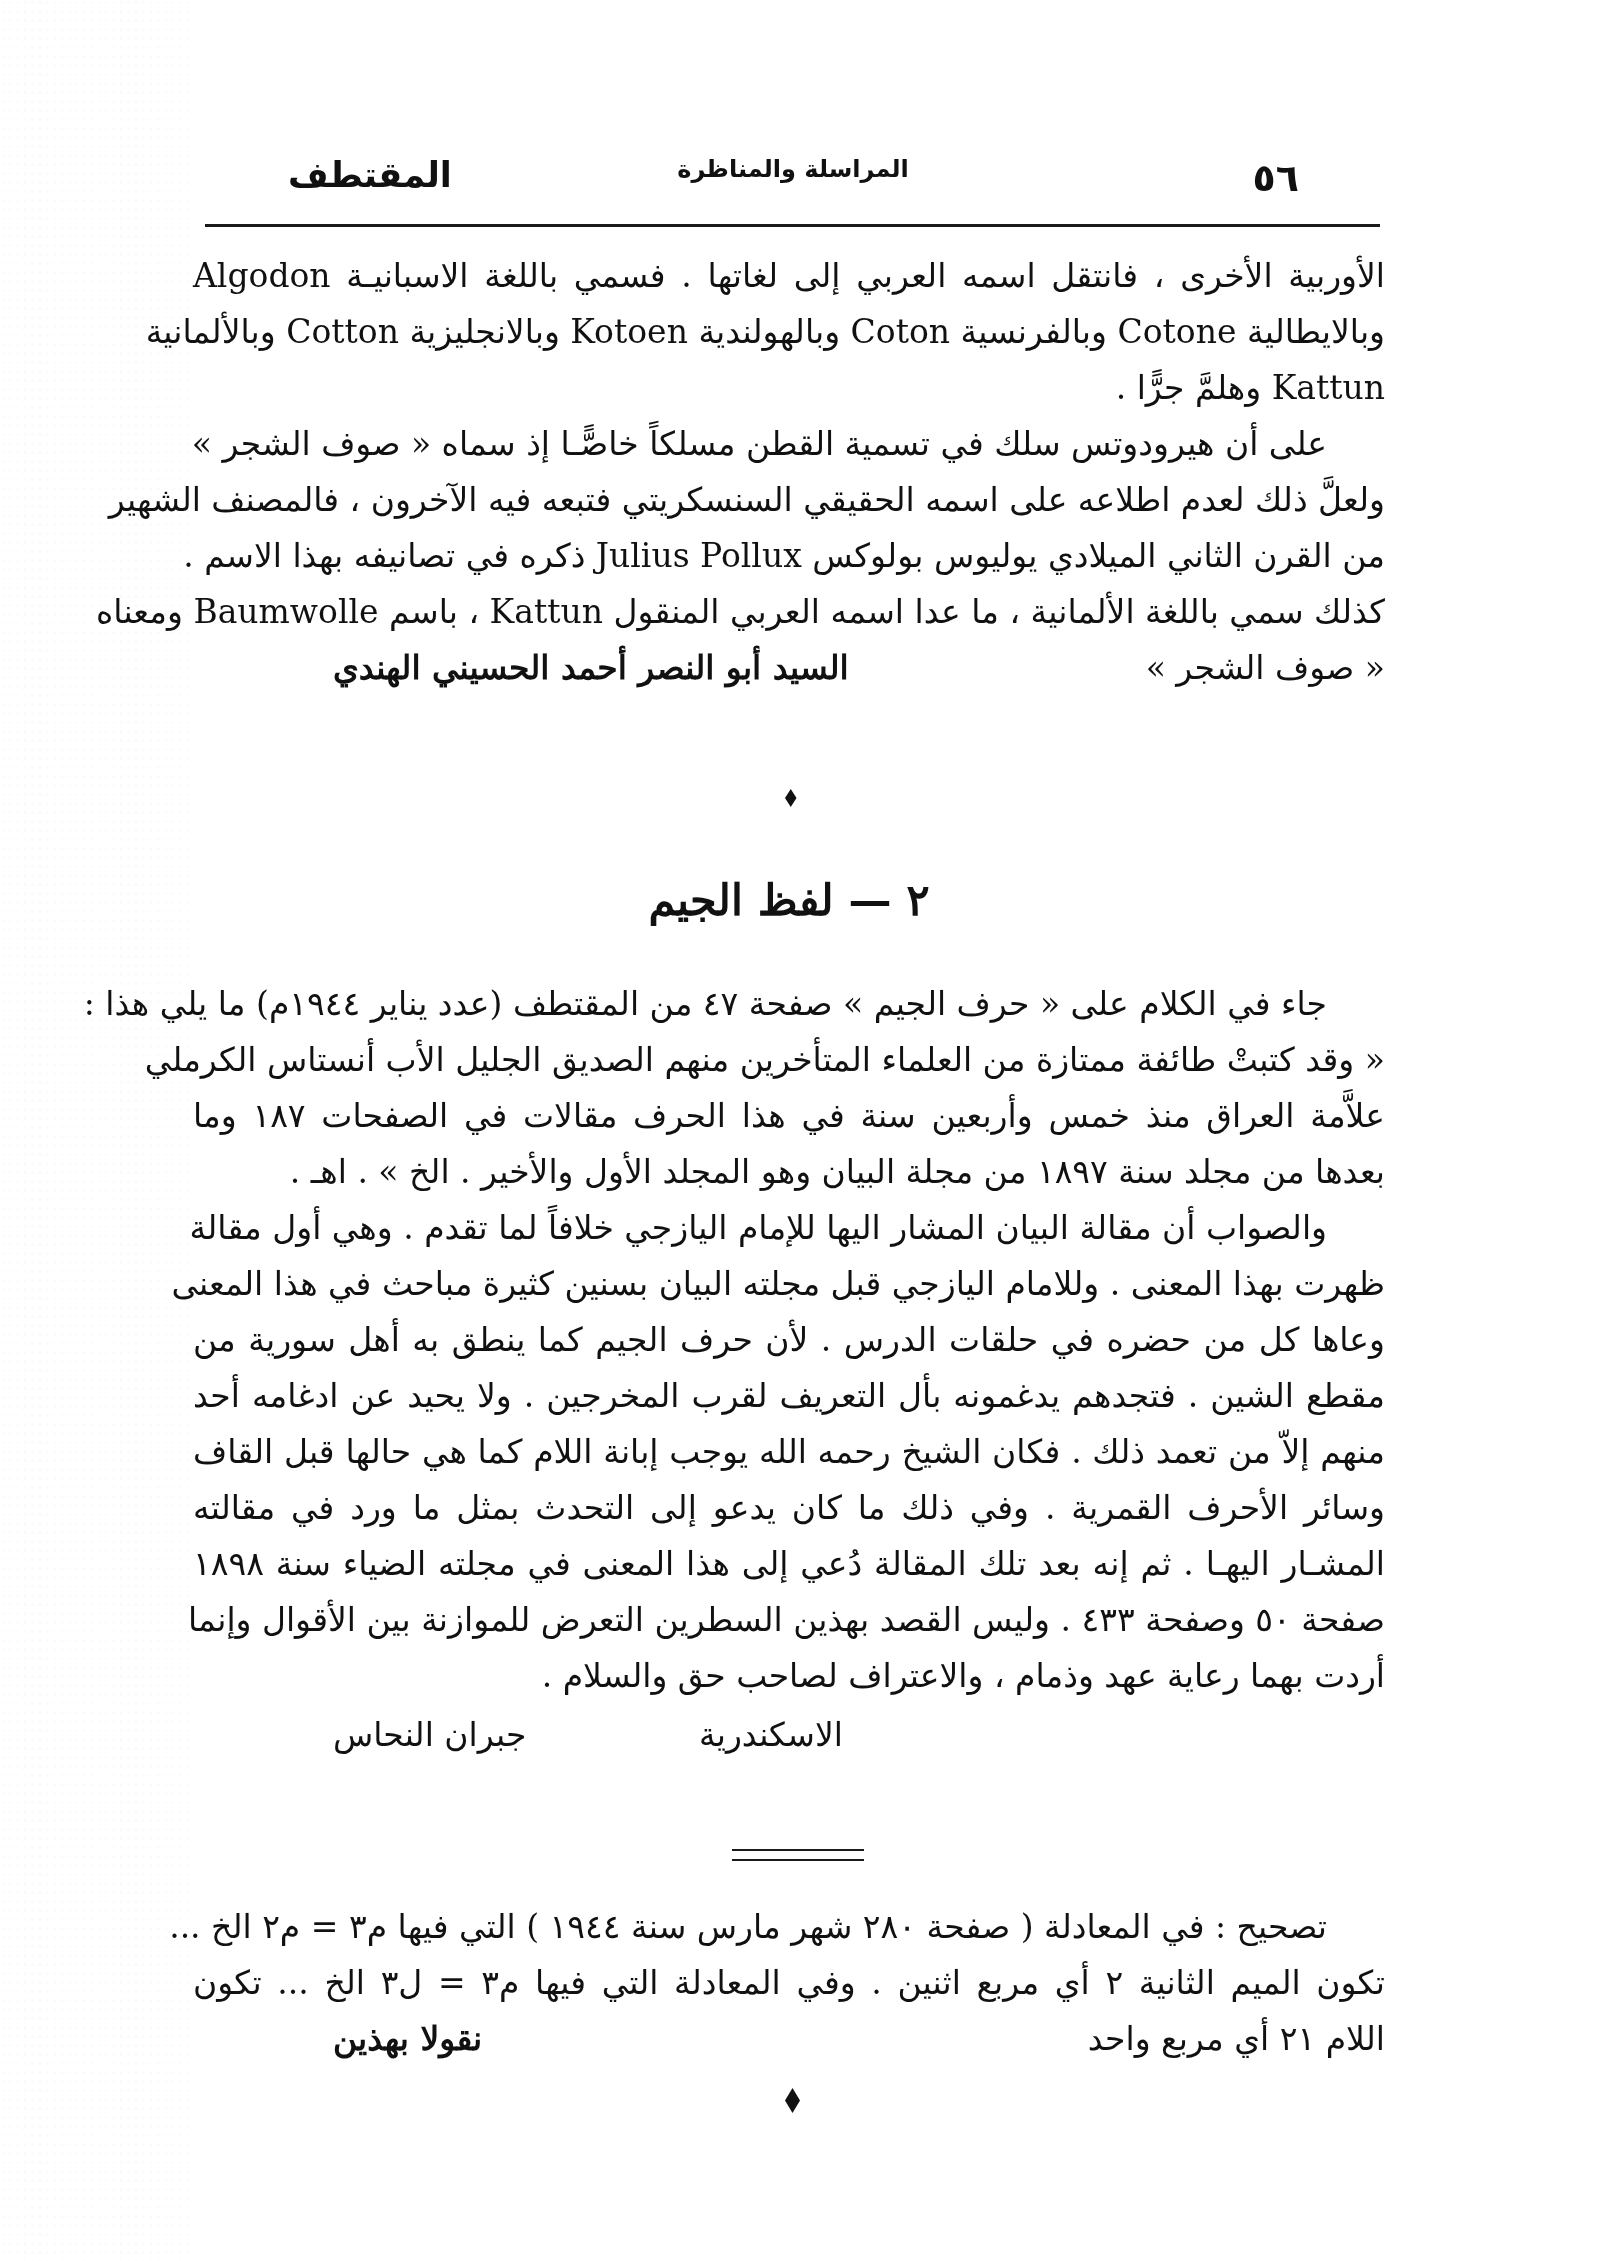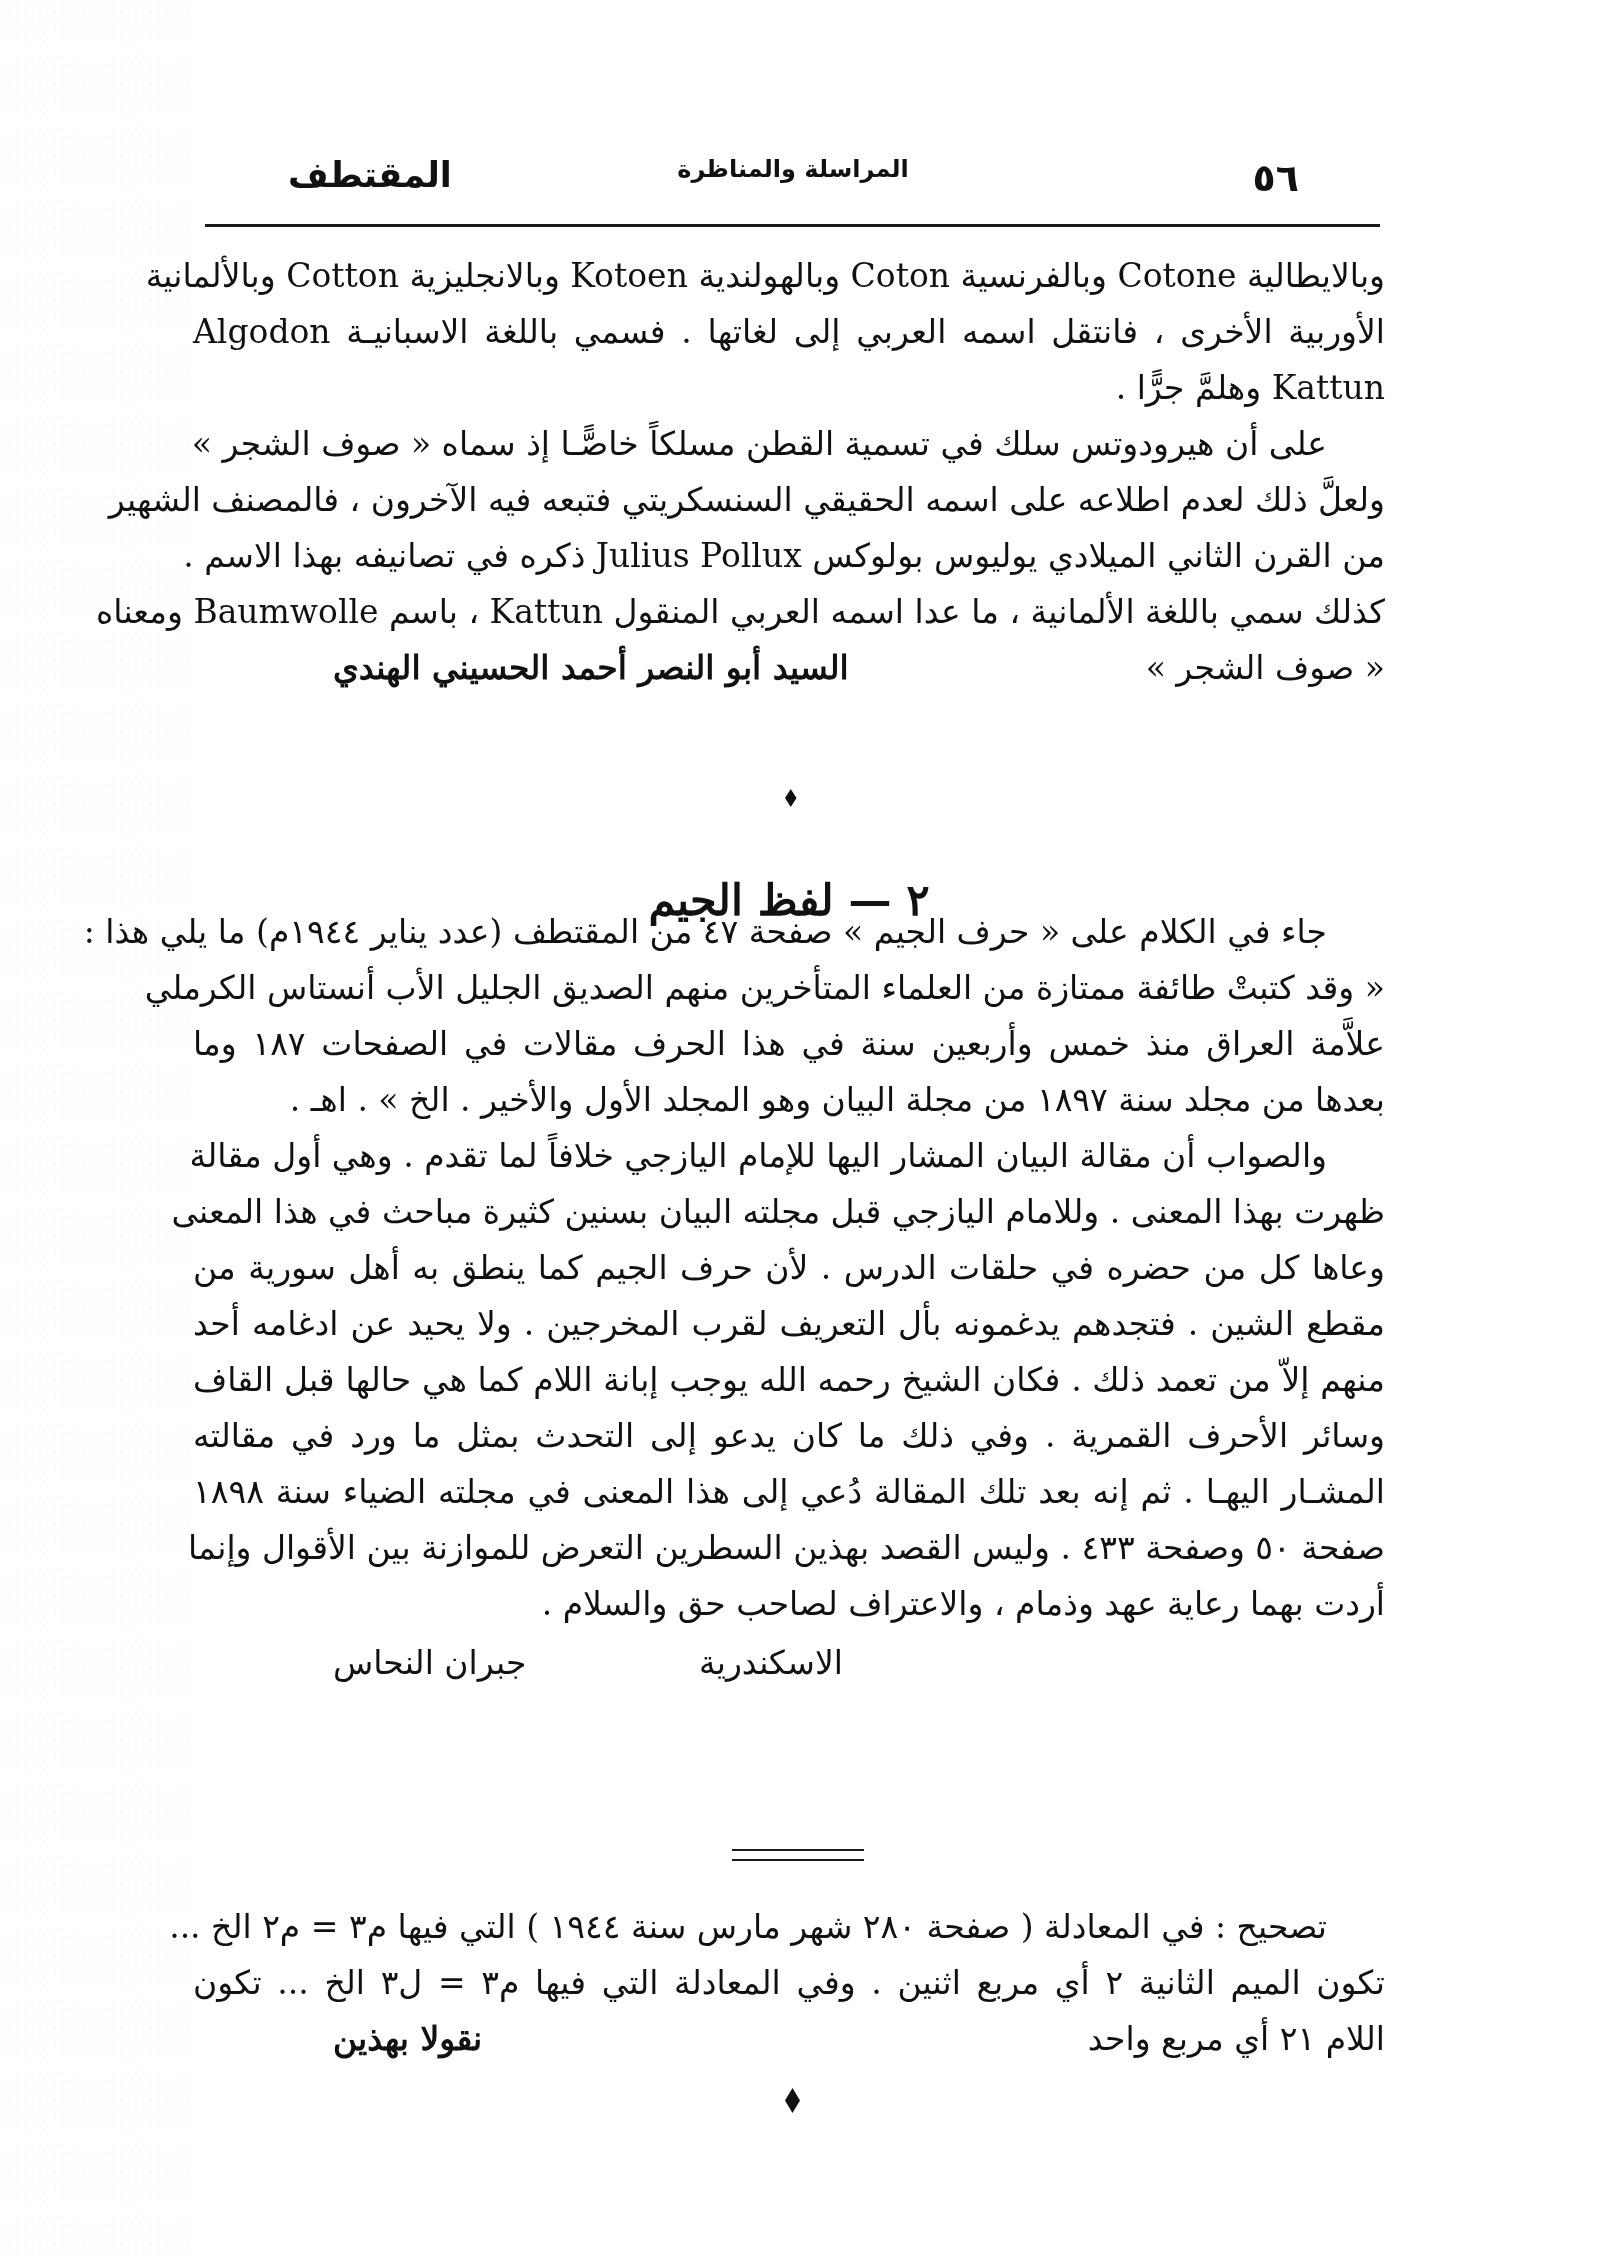--- a/index.html
+++ b/index.html
@@ -152,38 +152,38 @@
 <div class="page">
 
   <div class="header">
     <span class="pg">٥٦</span>
     <span class="section">المراسلة والمناظرة</span>
     <span class="journal">المقتطف</span>
   </div>
   <div class="header-rule"></div>
 
   <div class="body" style="top:248px;">
+    <span class="line">الأوربية الأخرى ، فانتقل اسمه العربي إلى لغاتها . فسمي باللغة الاسبانيـة Algodon</span>
     <span class="line">وبالايطالية Cotone وبالفرنسية Coton وبالهولندية Kotoen وبالانجليزية Cotton وبالألمانية</span>
-    <span class="line">الأوربية الأخرى ، فانتقل اسمه العربي إلى لغاتها . فسمي باللغة الاسبانيـة Algodon</span>
     <span class="line last">Kattun وهلمَّ جرًّا .</span>
     <span class="line indent">على أن هيرودوتس سلك في تسمية القطن مسلكاً خاصًّـا إذ سماه « صوف الشجر »</span>
     <span class="line">ولعلَّ ذلك لعدم اطلاعه على اسمه الحقيقي السنسكريتي فتبعه فيه الآخرون ، فالمصنف الشهير</span>
     <span class="line">من القرن الثاني الميلادي يوليوس بولوكس Julius Pollux ذكره في تصانيفه بهذا الاسم .</span>
     <span class="line">كذلك سمي باللغة الألمانية ، ما عدا اسمه العربي المنقول Kattun ، باسم Baumwolle ومعناه</span>
     <div class="sig-row">
       <span class="right">« صوف الشجر »</span>
       <span class="far-left bold">السيد أبو النصر أحمد الحسيني الهندي</span>
     </div>
   </div>
 
   <div class="ornament" style="left:785px; top:789px;"></div>
 
   <div class="heading">٢ — لفظ الجيم</div>
 
-  <div class="body" style="top:904px;">
+  <div class="body" style="top:976px;">
     <span class="line indent">جاء في الكلام على « حرف الجيم » صفحة ٤٧ من المقتطف (عدد يناير ١٩٤٤م) ما يلي هذا :</span>
     <span class="line">« وقد كتبتْ طائفة ممتازة من العلماء المتأخرين منهم الصديق الجليل الأب أنستاس الكرملي</span>
     <span class="line">علاَّمة العراق منذ خمس وأربعين سنة في هذا الحرف مقالات في الصفحات ١٨٧ وما</span>
     <span class="line last">بعدها من مجلد سنة ١٨٩٧ من مجلة البيان وهو المجلد الأول والأخير . الخ » . اهـ .</span>
     <span class="line indent">والصواب أن مقالة البيان المشار اليها للإمام اليازجي خلافاً لما تقدم . وهي أول مقالة</span>
     <span class="line">ظهرت بهذا المعنى . وللامام اليازجي قبل مجلته البيان بسنين كثيرة مباحث في هذا المعنى</span>
     <span class="line">وعاها كل من حضره في حلقات الدرس . لأن حرف الجيم كما ينطق به أهل سورية من</span>
     <span class="line">مقطع الشين . فتجدهم يدغمونه بأل التعريف لقرب المخرجين . ولا يحيد عن ادغامه أحد</span>
     <span class="line">منهم إلاّ من تعمد ذلك . فكان الشيخ رحمه الله يوجب إبانة اللام كما هي حالها قبل القاف</span>
     <span class="line">وسائر الأحرف القمرية . وفي ذلك ما كان يدعو إلى التحدث بمثل ما ورد في مقالته</span>

